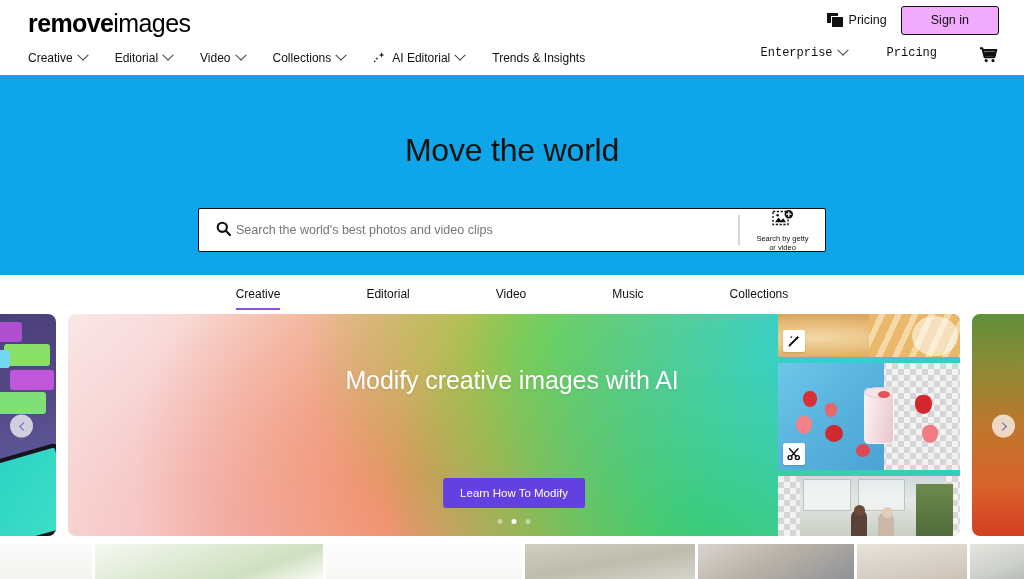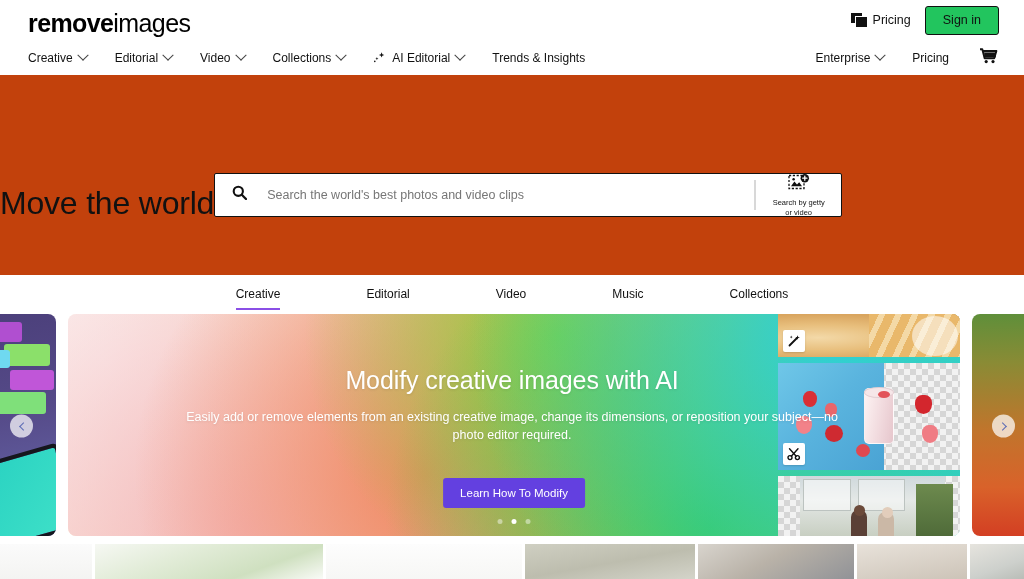--- a/index.html
+++ b/index.html
@@ -45,62 +45,63 @@
     content: ""; position: absolute; left: 0; top: 0;
     width: 11px; height: 10px; background: #111;
   }
   .icon-boards::after {
     content: ""; position: absolute; left: 4px; top: 3px;
     width: 11px; height: 10px; background: #111;
     border-left: 1.5px solid #fff; border-top: 1.5px solid #fff;
   }
   .signin-btn {
     border: 1px solid #111;
-    background: #22c55e;
+    background: #f0abfc;
     font-family: inherit;
     font-size: 12.5px;
     color: #111;
-    padding: 6px 17px;
+    padding: 6px 29px;
     border-radius: 3px;
     cursor: pointer;
     line-height: 1.2;
   }
 
   
   .header-nav {
     height: 35px;
     display: flex;
     align-items: center;
     padding: 0 25px 0 28px;
     position: relative;
   }
   .nav-left { display: flex; align-items: center; gap: 0; }
-  .nav-right { margin-left: auto; display: flex; align-items: center; gap: 0; }
+  .nav-right { margin-left: auto; display: flex; align-items: flex-start; gap: 12px; font-family: Liberation Mono, monospace; }
   .nav-item {
     display: flex; align-items: center; gap: 6px;
     font-size: 12px; color: #111;
     padding: 4px 14px;
     cursor: pointer; white-space: nowrap;
   }
   .nav-item:first-child { padding-left: 0; }
   .chev {
     width: 8px; height: 8px;
     border-right: 1.4px solid #444;
     border-bottom: 1.4px solid #444;
     transform: rotate(45deg) translate(-2px,-2px);
     flex: none;
   }
   .ai-spark { width: 13px; height: 13px; position: relative; flex: none; }
   .cart-btn { padding: 4px 0 4px 16px; cursor: pointer; display:flex; align-items:center; }
 
   
   .hero {
-    background: #c2410c;
+    background: #0ea5e9;
     height: 200px;
     display: flex;
+    flex-direction: column;
     align-items: center;
     justify-content: flex-start;
   }
   .hero-title {
     font-size: 32px;
     font-weight: 400;
     color: #111;
     margin-top: 57px;
     letter-spacing: -0.2px;
   }
@@ -112,21 +113,21 @@
     border: 1px solid #111;
     border-radius: 2px;
     display: flex;
     align-items: stretch;
     overflow: hidden;
   }
   .search-field {
     flex: 1;
     display: flex;
     align-items: center;
-    gap: 20px;
+    gap: 5px;
     padding: 0 17px;
   }
   .search-input {
     border: none; outline: none;
     font-family: inherit;
     font-size: 12.5px;
     color: #5c5c5c;
     width: 100%;
     background: transparent;
   }
@@ -531,21 +532,20 @@
           <div style="position:absolute;left:76%;top:14%;width:20%;height:86%;background:linear-gradient(#6d8a4e,#4f6b39);"></div>
           <div style="position:absolute;left:40%;bottom:0;width:16px;height:26px;border-radius:7px 7px 0 0;background:#5a4036;"></div>
           <div style="position:absolute;left:42%;bottom:20px;width:11px;height:11px;border-radius:50%;background:#6b4a3a;"></div>
           <div style="position:absolute;left:55%;bottom:0;width:16px;height:24px;border-radius:7px 7px 0 0;background:#cbb8a6;"></div>
           <div style="position:absolute;left:57%;bottom:18px;width:11px;height:11px;border-radius:50%;background:#e2cdbb;"></div>
         </div>
       </div>
 
       <div class="slide-copy">
         <div class="slide-head">Modify creative images with AI</div>
-        <div class="slide-sub">Easily add or remove elements from an existing creative image, change its dimensions, or reposition your subject—no photo editor required.</div>
       </div>
 
       <button class="cta-btn">Learn How To Modify</button>
 
       <div class="dots">
         <span class="dot"></span>
         <span class="dot active"></span>
         <span class="dot"></span>
       </div>
     </div>

